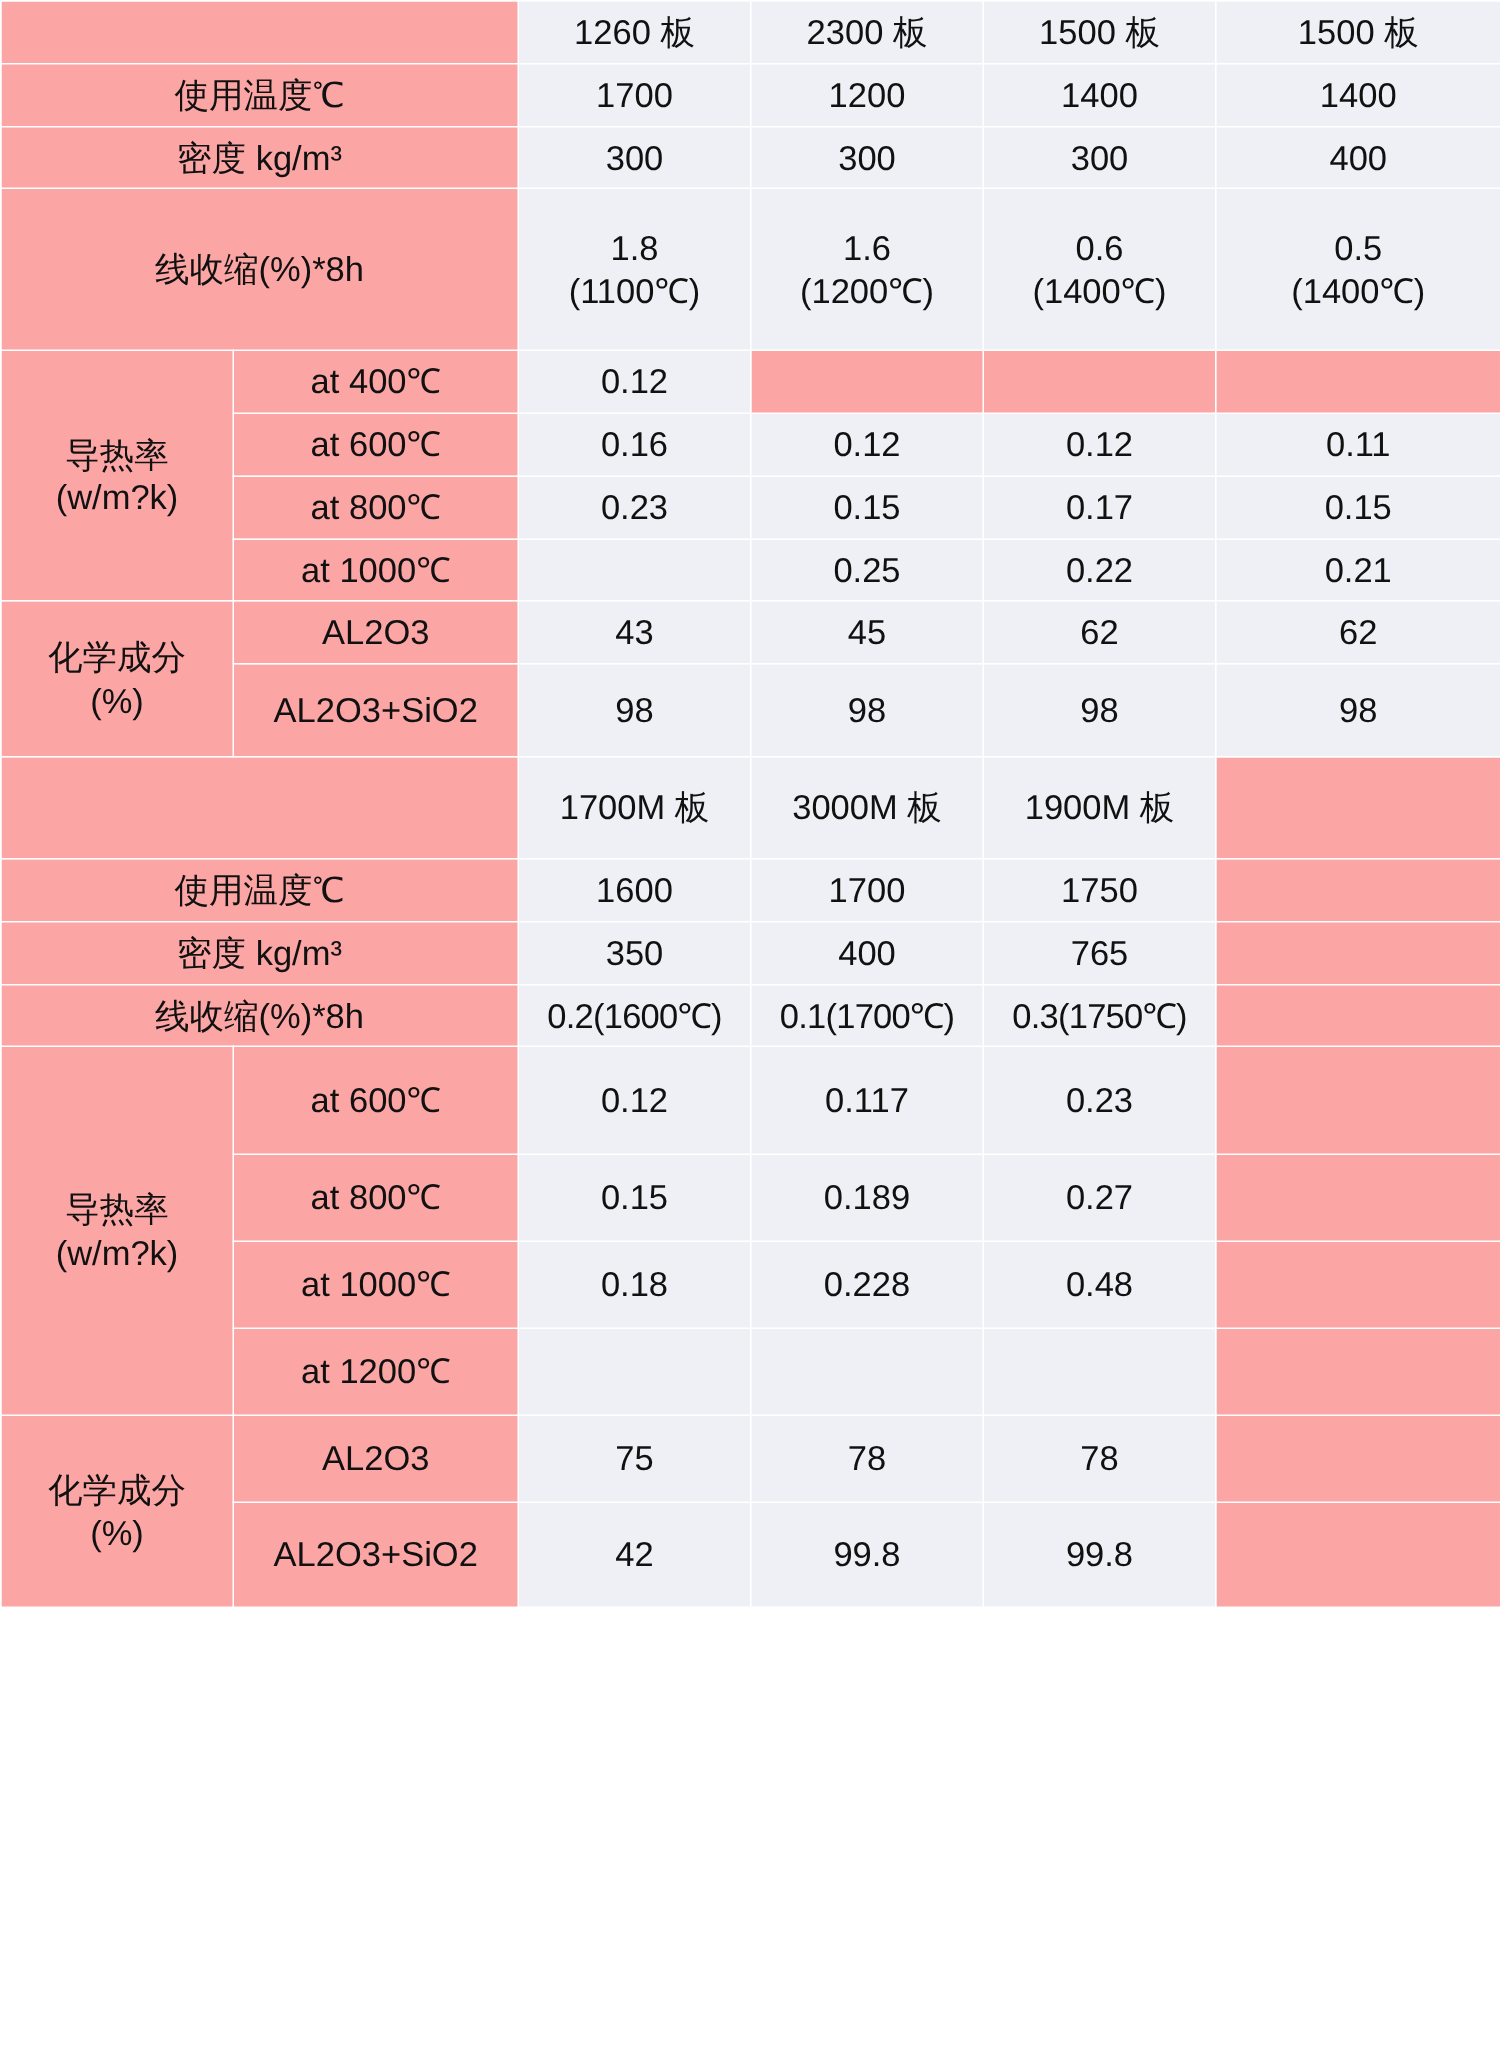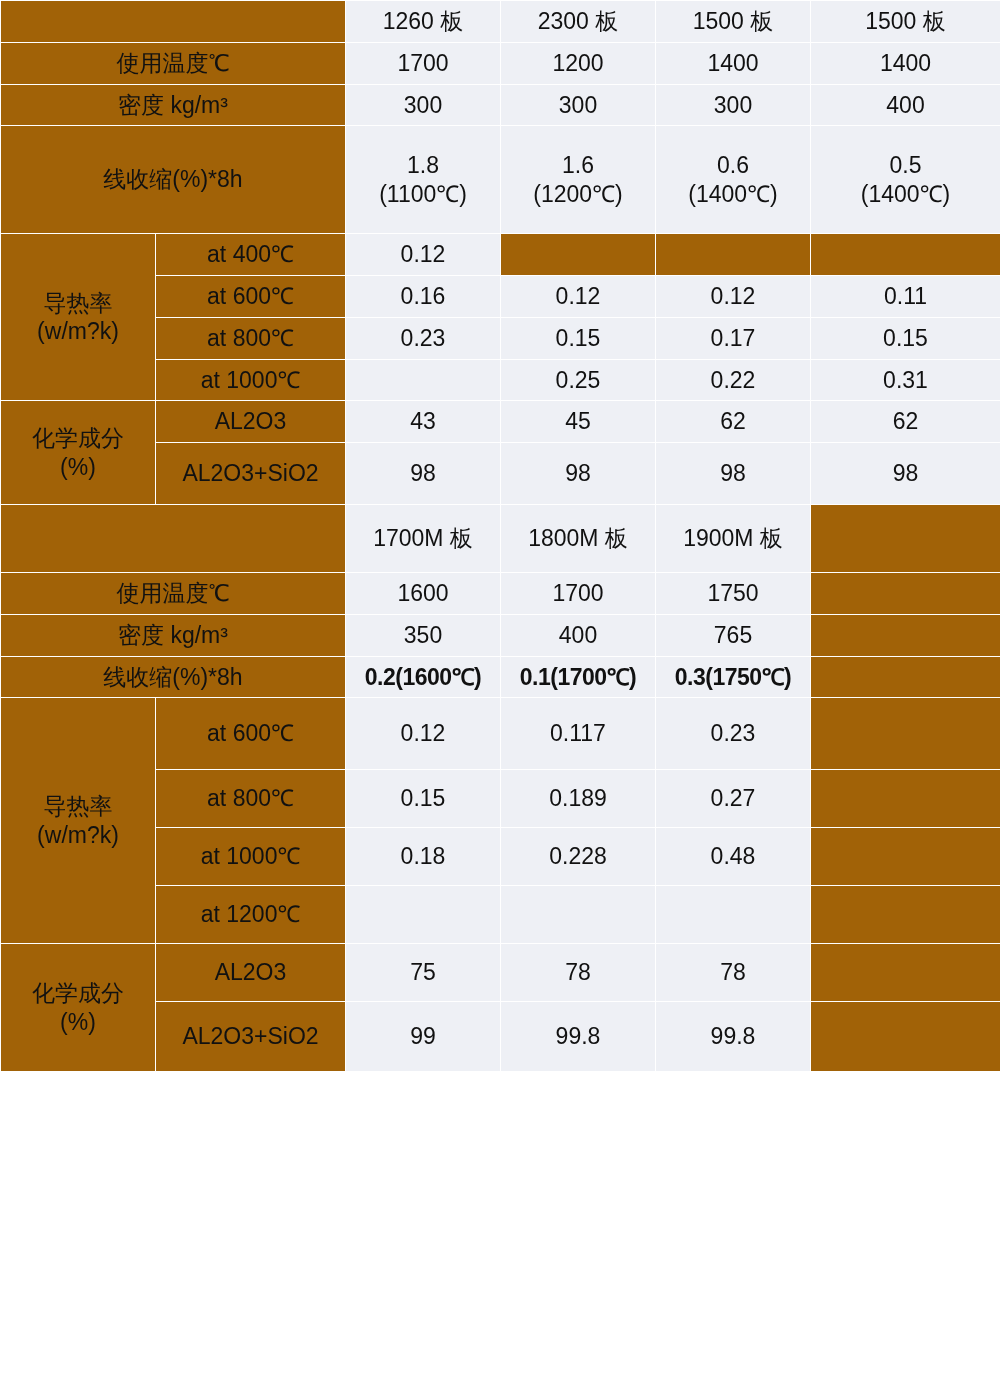--- a/index.html
+++ b/index.html
@@ -22,23 +22,23 @@
   #spec-table td {
     border: 1px solid #ffffff;
     text-align: center;
     vertical-align: middle;
     font-size: 23px;
     line-height: 1.25;
     padding: 6px 4px;
     word-break: break-word;
   }
   
-  .tone-dark   { background: #a16207; }
+  .tone-dark   { background: #fca5a5; }
   .tone-light  { background: #eef0f5; }
-  .tight { letter-spacing: -0.5px; font-weight: bold; }
+  .tight { letter-spacing: -0.5px; }
 </style>
 </head>
 <body>
 
 <table id="spec-table">
   <colgroup>
     <col style="width:155px">
       <col style="width:190px">
       <col style="width:155px">
     <col style="width:155px">
@@ -94,41 +94,41 @@
         <td class="tone-light">0.23</td>
         <td class="tone-light">0.15</td>
         <td class="tone-light">0.17</td>
         <td class="tone-light">0.15</td>
       </tr>
       <tr>
         <td class="tone-dark">at 1000℃</td>
         <td class="tone-light"></td>
         <td class="tone-light">0.25</td>
         <td class="tone-light">0.22</td>
-        <td class="tone-light">0.31</td>
+        <td class="tone-light">0.21</td>
       </tr>
       <tr>
         <td class="tone-dark" rowspan="2">化学成分<br>(%)</td>
         <td class="tone-dark">AL2O3</td>
         <td class="tone-light">43</td>
         <td class="tone-light">45</td>
         <td class="tone-light">62</td>
         <td class="tone-light">62</td>
       </tr>
       <tr style="height: 62px;">
         <td class="tone-dark">AL2O3+SiO2</td>
         <td class="tone-light">98</td>
         <td class="tone-light">98</td>
         <td class="tone-light">98</td>
         <td class="tone-light">98</td>
       </tr>
       <tr style="height: 68px;">
         <td class="tone-dark" colspan="2"></td>
         <td class="tone-light">1700M 板</td>
-        <td class="tone-light">1800M 板</td>
+        <td class="tone-light">3000M 板</td>
         <td class="tone-light">1900M 板</td>
         <td class="tone-dark"></td>
       </tr>
       <tr>
         <td class="tone-dark" colspan="2">使用温度℃</td>
         <td class="tone-light">1600</td>
         <td class="tone-light">1700</td>
         <td class="tone-light">1750</td>
         <td class="tone-dark"></td>
       </tr>
@@ -178,19 +178,19 @@
       <tr style="height: 58px;">
         <td class="tone-dark" rowspan="2">化学成分<br>(%)</td>
         <td class="tone-dark">AL2O3</td>
         <td class="tone-light">75</td>
         <td class="tone-light">78</td>
         <td class="tone-light">78</td>
         <td class="tone-dark"></td>
       </tr>
       <tr style="height: 70px;">
         <td class="tone-dark">AL2O3+SiO2</td>
-        <td class="tone-light">99</td>
+        <td class="tone-light">42</td>
         <td class="tone-light">99.8</td>
         <td class="tone-light">99.8</td>
         <td class="tone-dark"></td>
       </tr>
     </tbody>
 </table>
 
 </body></html>

